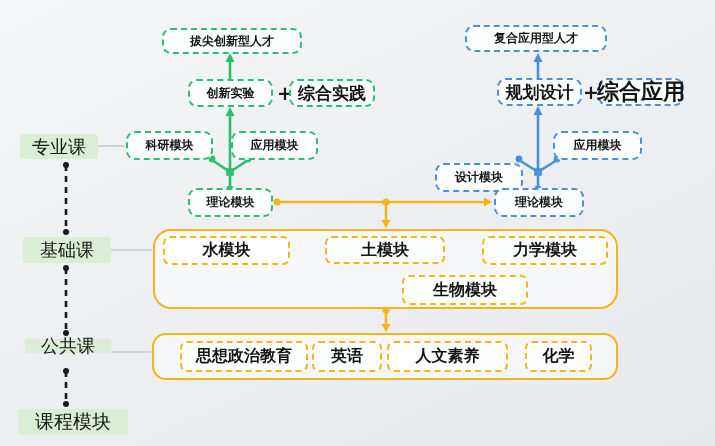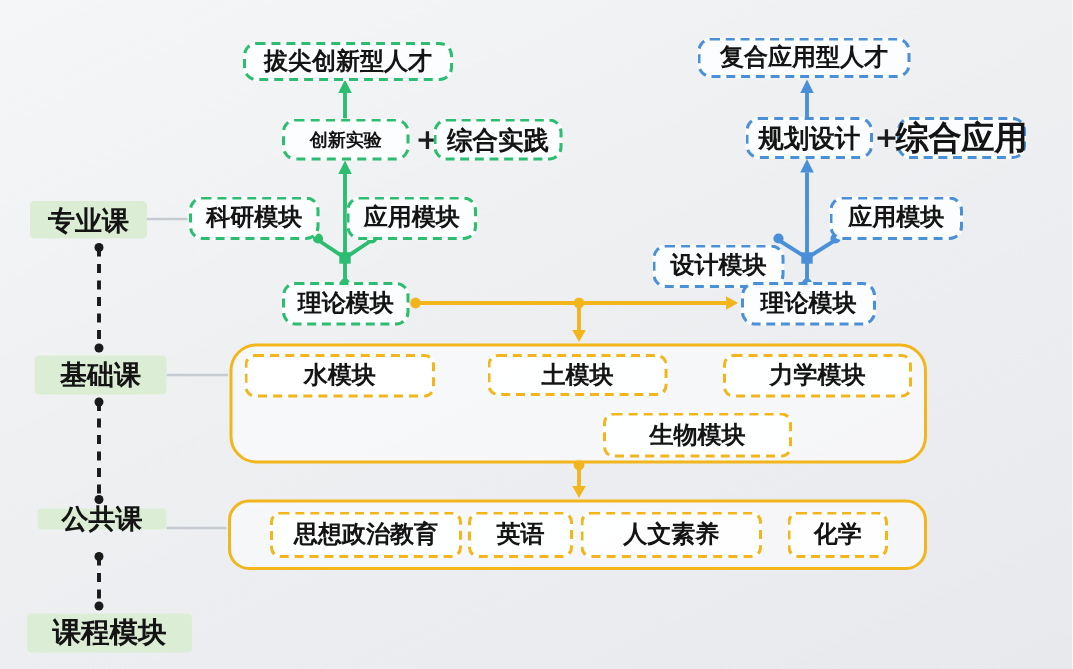--- a/index.html
+++ b/index.html
@@ -7,30 +7,30 @@
   .stage{
     position:relative;width:715px;height:446px;overflow:hidden;
     background:linear-gradient(155deg,#f5f6f8 0%,#eef0f2 40%,#e7e9ed 100%);
   }
   .connectors{position:absolute;left:0;top:0;width:715px;height:446px;}
   .box{
     position:absolute;display:flex;align-items:center;justify-content:center;
     font-weight:700;color:#141414;box-sizing:border-box;white-space:nowrap;
     background:rgba(253,254,255,0.92);
   }
-  .green-dashed{border:2px dashed #2dbd70;border-radius:9px;font-size:16px;}
-  .blue-dashed{border:2px dashed #4a90d9;border-radius:9px;font-size:16px;}
+  .green-dashed{border:2px dashed #2dbd70;border-radius:9px;font-size:12px;}
+  .blue-dashed{border:2px dashed #4a90d9;border-radius:9px;font-size:12px;}
   .yellow-dashed{border:2px dashed #f2b61c;border-radius:7px;font-size:16px;background:rgba(255,255,255,0.9);}
   .container-box{
     position:absolute;box-sizing:border-box;border:2.5px solid #f2b61c;
     background:rgba(255,255,255,0.55);
   }
   .side-label{
     position:absolute;display:flex;align-items:center;justify-content:center;
-    background:#dcedd5;color:#141414;font-weight:700;font-size:18px;
+    background:#dcedd5;color:#141414;font-weight:400;font-size:18px;
     border-radius:3px;box-sizing:border-box;
   }
   .plus{
     position:absolute;font-weight:700;font-size:19px;color:#1c1c1c;
     display:flex;align-items:center;justify-content:center;
   }
 </style>
 </head>
 <body>
 

